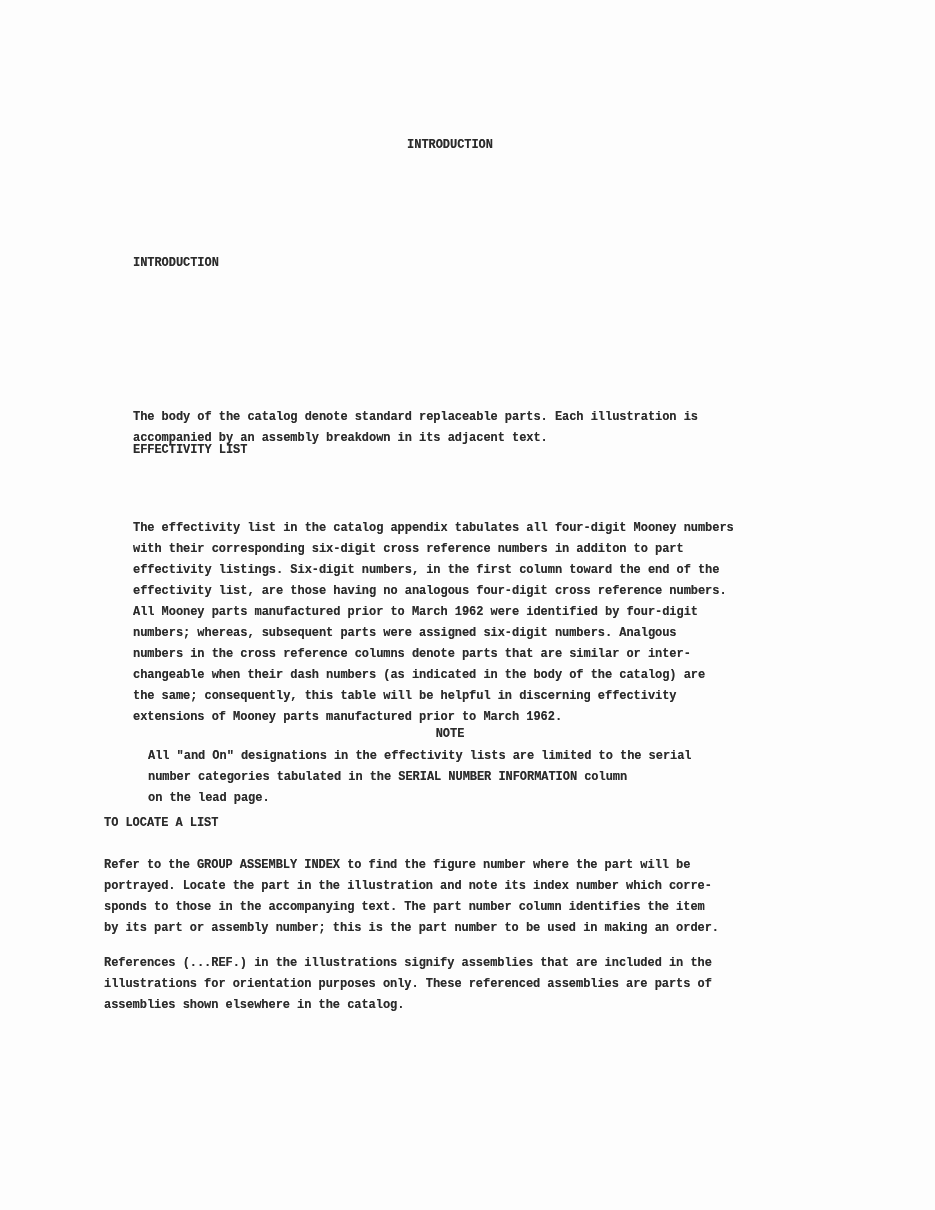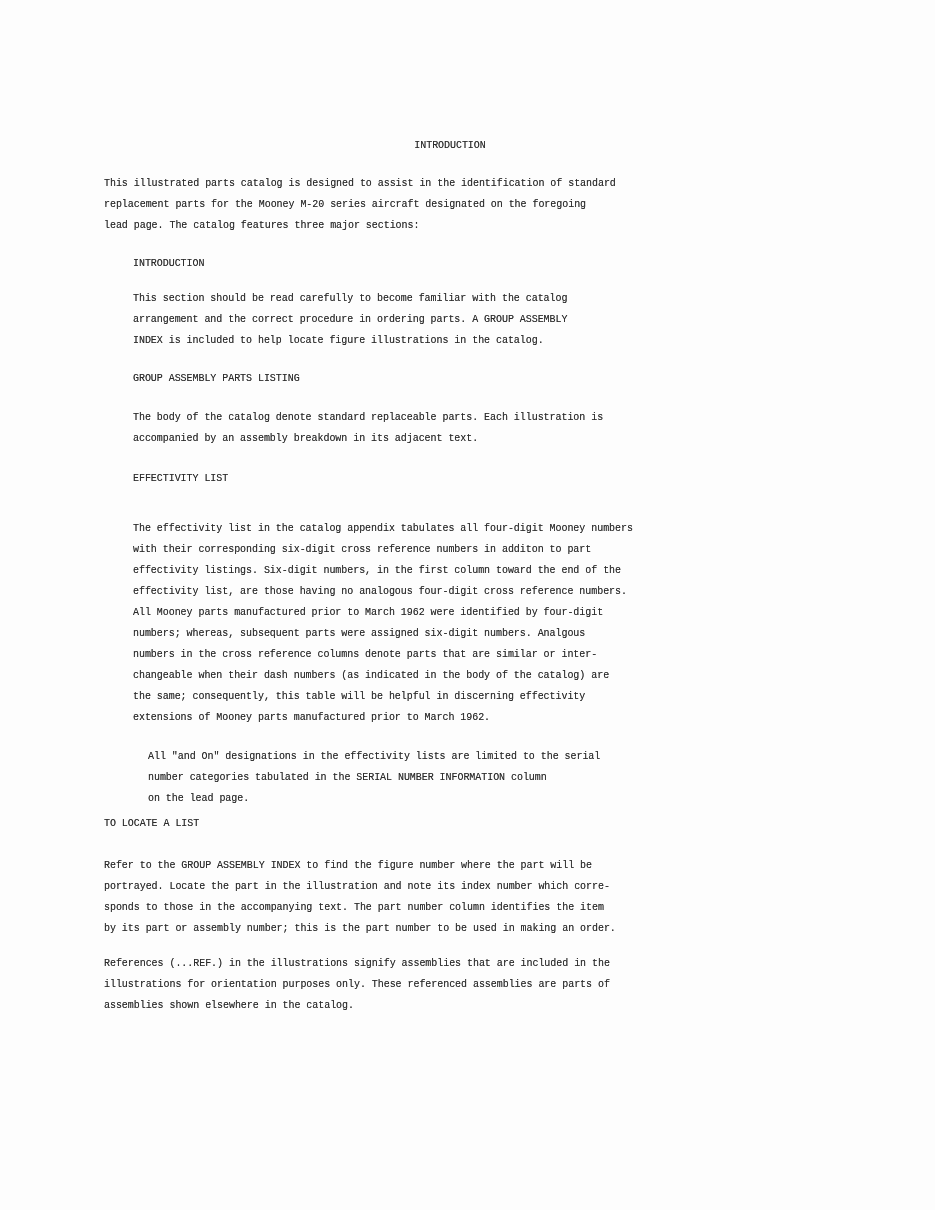--- a/index.html
+++ b/index.html
@@ -17,71 +17,65 @@
     background: #fdfdfd;
     font-family: "Liberation Mono", "DejaVu Sans Mono", monospace;
     font-size: 14.2px;
     line-height: 21px;
     color: #2b2b2b;
     text-shadow: 0 0 0.5px rgba(43,43,43,0.55);
   }
   .blk {
     position: absolute;
     margin: 0;
-    font-size: 10px;
+    font-size: 12px;
     line-height: 21px;
-    font-weight: normal;
+    font-weight: bold;
     white-space: pre-line;
     letter-spacing: -0.05px;
   }
   .centered {
     left: 0;
     width: 900px;
     text-align: center;
   }
   .flush  { left: 104px; }
   .indent { left: 133px; }
   .note-indent { left: 148px; }
   .wide { width: 790px; }
 </style>
 </head>
 <body>
 
 <div class="page">
 
   <h1 class="blk centered" style="top:135px">INTRODUCTION</h1>
 
-  <p class="blk flush wide" style="top:173px">This illustrated parts catalog is designed to assist in the identification of standard
-replacement parts for the Mooney M-20 series aircraft designated on the foregoing
-lead page.  The catalog features three major sections:</p>
 
   <h2 class="blk indent" style="top:253px">INTRODUCTION</h2>
 
-  <p class="blk indent wide" style="top:288px">This section should be read carefully to become familiar with the catalog
-arrangement and the correct procedure in ordering parts.  A GROUP ASSEMBLY
-INDEX is included to help locate figure illustrations in the catalog.</p>
 
-  <h2 class="blk indent" style="top:368px">GROUP ASSEMBLY PARTS LISTING</h2>
 
   <p class="blk indent wide" style="top:407px">The body of the catalog denote standard replaceable parts.  Each illustration is
 accompanied by an assembly breakdown in its adjacent text.</p>
 
-  <h2 class="blk indent" style="top:468px">EFFECTIVITY LIST</h2>
+  <h2 class="blk indent" style="top:440px">EFFECTIVITY LIST</h2>
 
   <p class="blk indent wide" style="top:518px">The effectivity list in the catalog appendix tabulates all four-digit Mooney numbers
 with their corresponding six-digit cross reference numbers in additon to part
 effectivity listings.  Six-digit numbers, in the first column toward the end of the
 effectivity list, are those having no analogous four-digit cross reference numbers.
 All Mooney parts manufactured prior to March 1962 were identified by four-digit
 numbers; whereas, subsequent parts were assigned six-digit numbers.  Analgous
 numbers in the cross reference columns denote parts that are similar or inter-
 changeable when their dash numbers (as indicated in the body of the catalog) are
 the same;  consequently, this table will be helpful in discerning effectivity
 extensions of Mooney parts manufactured prior to March 1962.</p>
 
+  <h2 class="blk centered" style="top:724px">NOTE</h2>
 
   <p class="blk note-indent wide" style="top:746px">All "and On" designations in the effectivity lists are limited to the serial
 number categories tabulated in the SERIAL NUMBER INFORMATION  column
 on the lead page.</p>
 
   <h2 class="blk flush" style="top:813px">TO LOCATE A LIST</h2>
 
   <p class="blk flush wide" style="top:953px">References (...REF.) in the illustrations signify assemblies that are included in the
 illustrations for orientation purposes only.  These referenced assemblies are parts of
 assemblies shown elsewhere in the catalog.</p>

